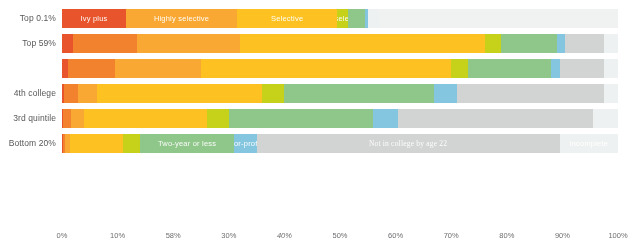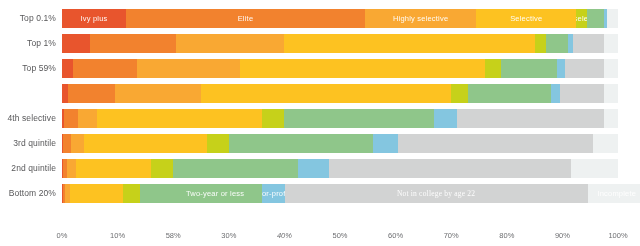--- a/index.html
+++ b/index.html
@@ -87,53 +87,36 @@
 <div id="chart-root">
 
   <div class="rows">
 
     <div class="row">
       <div class="row-label">Top 0.1%</div>
       <div class="track">
         <div class="seg" style="flex: 0 0 11.5%; width: 11.5%; background: rgb(232, 85, 45);">
           <span class="seg-label">Ivy plus</span>
         </div>
-        <div class="seg" style="flex: 0 0 43%; width: 43%; background: rgb(242, 130, 46);">
-          <span class="seg-label">Elite</span>
-        </div>
         <div class="seg" style="flex: 0 0 20%; width: 20%; background: rgb(249, 168, 51);">
           <span class="seg-label">Highly selective</span>
         </div>
         <div class="seg" style="flex: 0 0 18%; width: 18%; background: rgb(253, 194, 33);">
           <span class="seg-label">Selective</span>
         </div>
         <div class="seg" style="flex: 0 0 2%; width: 2%; background: rgb(198, 209, 26);">
           <span class="seg-label">Not selective</span>
         </div>
         <div class="seg" style="flex: 0 0 3%; width: 3%; background: rgb(143, 198, 138);"></div>
         <div class="seg" style="flex: 0 0 0.5%; width: 0.5%; background: rgb(132, 198, 224); min-width: 0px;"></div>
         <div class="seg" style="flex: 0 0 0%; width: 0%; background: rgb(210, 211, 211); min-width: 0px;"></div>
         <div class="seg" style="flex: 0 0 2%; width: 2%; background: rgb(238, 241, 241);"></div>
       </div>
     </div>
 
-    <div class="row">
-      <div class="row-label">Top 1%</div>
-      <div class="track">
-        <div class="seg" style="flex: 0 0 5%; width: 5%; background: rgb(232, 85, 45);"></div>
-        <div class="seg" style="flex: 0 0 15.5%; width: 15.5%; background: rgb(242, 130, 46);"></div>
-        <div class="seg" style="flex: 0 0 19.5%; width: 19.5%; background: rgb(249, 168, 51);"></div>
-        <div class="seg" style="flex: 0 0 45%; width: 45%; background: rgb(253, 194, 33);"></div>
-        <div class="seg" style="flex: 0 0 2%; width: 2%; background: rgb(198, 209, 26);"></div>
-        <div class="seg" style="flex: 0 0 4%; width: 4%; background: rgb(143, 198, 138);"></div>
-        <div class="seg" style="flex: 0 0 1%; width: 1%; background: rgb(132, 198, 224);"></div>
-        <div class="seg" style="flex: 0 0 5.5%; width: 5.5%; background: rgb(210, 211, 211);"></div>
-        <div class="seg" style="flex: 0 0 2.5%; width: 2.5%; background: rgb(238, 241, 241);"></div>
-      </div>
-    </div>
 
     <div class="row">
       <div class="row-label">Top 59%</div>
       <div class="track">
         <div class="seg" style="flex: 0 0 2%; width: 2%; background: rgb(232, 85, 45);"></div>
         <div class="seg" style="flex: 0 0 11.5%; width: 11.5%; background: rgb(242, 130, 46);"></div>
         <div class="seg" style="flex: 0 0 18.5%; width: 18.5%; background: rgb(249, 168, 51);"></div>
         <div class="seg" style="flex: 0 0 44%; width: 44%; background: rgb(253, 194, 33);"></div>
         <div class="seg" style="flex: 0 0 3%; width: 3%; background: rgb(198, 209, 26);"></div>
         <div class="seg" style="flex: 0 0 10%; width: 10%; background: rgb(143, 198, 138);"></div>
@@ -152,21 +135,21 @@
         <div class="seg" style="flex: 0 0 3%; width: 3%; background: rgb(198, 209, 26);"></div>
         <div class="seg" style="flex: 0 0 15%; width: 15%; background: rgb(143, 198, 138);"></div>
         <div class="seg" style="flex: 0 0 1.5%; width: 1.5%; background: rgb(132, 198, 224);"></div>
         <div class="seg" style="flex: 0 0 8%; width: 8%; background: rgb(210, 211, 211);"></div>
         <div class="seg" style="flex: 0 0 2.5%; width: 2.5%; background: rgb(238, 241, 241);"></div>
       </div>
     </div>
 
 
     <div class="row">
-      <div class="row-label">4th selective</div>
+      <div class="row-label">4th college</div>
       <div class="track">
         <div class="seg" style="flex: 0 0 0.3%; width: 0.3%; background: rgb(232, 85, 45); min-width: 0px;"></div>
         <div class="seg" style="flex: 0 0 2.6%; width: 2.6%; background: rgb(242, 130, 46);"></div>
         <div class="seg" style="flex: 0 0 3.4%; width: 3.4%; background: rgb(249, 168, 51);"></div>
         <div class="seg" style="flex: 0 0 29.7%; width: 29.7%; background: rgb(253, 194, 33);"></div>
         <div class="seg" style="flex: 0 0 4%; width: 4%; background: rgb(198, 209, 26);"></div>
         <div class="seg" style="flex: 0 0 27%; width: 27%; background: rgb(143, 198, 138);"></div>
         <div class="seg" style="flex: 0 0 4%; width: 4%; background: rgb(132, 198, 224);"></div>
         <div class="seg" style="flex: 0 0 26.5%; width: 26.5%; background: rgb(210, 211, 211);"></div>
         <div class="seg" style="flex: 0 0 2.5%; width: 2.5%; background: rgb(238, 241, 241);"></div>
@@ -181,44 +164,30 @@
         <div class="seg" style="flex: 0 0 2.3%; width: 2.3%; background: rgb(249, 168, 51);"></div>
         <div class="seg" style="flex: 0 0 22.1%; width: 22.1%; background: rgb(253, 194, 33);"></div>
         <div class="seg" style="flex: 0 0 4%; width: 4%; background: rgb(198, 209, 26);"></div>
         <div class="seg" style="flex: 0 0 26%; width: 26%; background: rgb(143, 198, 138);"></div>
         <div class="seg" style="flex: 0 0 4.5%; width: 4.5%; background: rgb(132, 198, 224);"></div>
         <div class="seg" style="flex: 0 0 35%; width: 35%; background: rgb(210, 211, 211);"></div>
         <div class="seg" style="flex: 0 0 4.5%; width: 4.5%; background: rgb(238, 241, 241);"></div>
       </div>
     </div>
 
-    <div class="row">
-      <div class="row-label">2nd quintile</div>
-      <div class="track">
-        <div class="seg" style="flex: 0 0 0.1%; width: 0.1%; background: rgb(232, 85, 45); min-width: 0px;"></div>
-        <div class="seg" style="flex: 0 0 0.8%; width: 0.8%; background: rgb(242, 130, 46);"></div>
-        <div class="seg" style="flex: 0 0 1.6%; width: 1.6%; background: rgb(249, 168, 51);"></div>
-        <div class="seg" style="flex: 0 0 13.5%; width: 13.5%; background: rgb(253, 194, 33);"></div>
-        <div class="seg" style="flex: 0 0 4%; width: 4%; background: rgb(198, 209, 26);"></div>
-        <div class="seg" style="flex: 0 0 22.5%; width: 22.5%; background: rgb(143, 198, 138);"></div>
-        <div class="seg" style="flex: 0 0 5.5%; width: 5.5%; background: rgb(132, 198, 224);"></div>
-        <div class="seg" style="flex: 0 0 43.5%; width: 43.5%; background: rgb(210, 211, 211);"></div>
-        <div class="seg" style="flex: 0 0 8.5%; width: 8.5%; background: rgb(238, 241, 241);"></div>
-      </div>
-    </div>
 
     <div class="row">
       <div class="row-label">Bottom 20%</div>
       <div class="track">
         <div class="seg" style="flex: 0 0 0.1%; width: 0.1%; background: rgb(232, 85, 45); min-width: 0px;"></div>
         <div class="seg" style="flex: 0 0 0.5%; width: 0.5%; background: rgb(242, 130, 46); min-width: 0px;"></div>
         <div class="seg" style="flex: 0 0 0.9%; width: 0.9%; background: rgb(249, 168, 51);"></div>
         <div class="seg" style="flex: 0 0 9.5%; width: 9.5%; background: rgb(253, 194, 33);"></div>
         <div class="seg" style="flex: 0 0 3%; width: 3%; background: rgb(198, 209, 26);"></div>
-        <div class="seg" style="flex: 0 0 17%; width: 17%; background: rgb(143, 198, 138); padding-left: 28px;">
+        <div class="seg" style="flex: 0 0 17%; width: 17%; background: rgb(143, 198, 138);">
           <span class="seg-label">Two-year or less</span>
         </div>
         <div class="seg" style="flex: 0 0 4%; width: 4%; background: rgb(132, 198, 224);">
           <span class="seg-label">For-profit</span>
         </div>
         <div class="seg" style="flex: 0 0 54.5%; width: 54.5%; background: rgb(210, 211, 211); font-family: Liberation Serif, serif;">
           <span class="seg-label">Not in college by age 22</span>
         </div>
         <div class="seg" style="flex: 0 0 10.5%; width: 10.5%; background: rgb(238, 241, 241);">
           <span class="seg-label">Incomplete</span>

